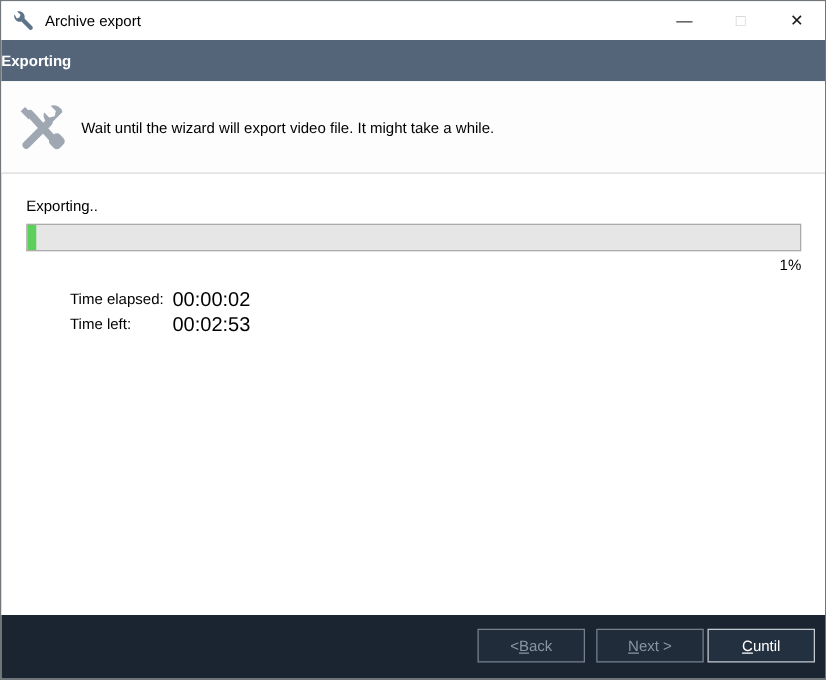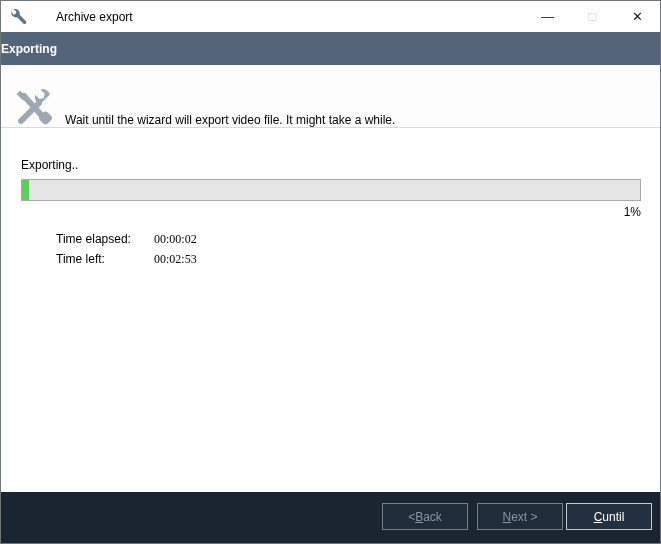--- a/index.html
+++ b/index.html
@@ -5,60 +5,60 @@
   * { margin:0; padding:0; box-sizing:border-box; }
   html,body { background:#f0f0f0; }
   .window {
     position:relative; width:661px; height:544px;
     border:1px solid #71767b; background:#ffffff;
     font-family:"Liberation Sans", sans-serif; overflow:hidden;
   }
   
   .titlebar {
     position:absolute; top:0; left:0; right:0; height:31px;
-    background:#ffffff; display:flex; align-items:center;gap:20px;
+    background:#ffffff; display:flex; align-items:center;
   }
   .title-icon { margin-left:9px; width:18px; height:18px; flex:0 0 auto; }
   .title-text { margin-left:8px; font-size:12px; color:#000; }
   .caption-buttons { margin-left:auto; display:flex; height:100%; }
   .caption-btn {
     width:45px; height:100%; display:flex; align-items:center; justify-content:center;
     font-size:13px; color:#1a1a1a; cursor:default;
   }
   .caption-btn.disabled { color:#cfcfcf; }
   
   .header {
     position:absolute; top:31px; left:0; right:0; height:33px;
     background:#546579; color:#ffffff; font-size:12px; font-weight:bold;
     display:flex; align-items:center; 
   }
   
   .infostrip {
-    position:absolute; top:64px; left:0; right:0; height:63px;
+    position:absolute; top:64px; left:0; right:0; height:74px;
     background:#fdfdfd; border-bottom:1px solid #d9d9d9;
-    display:flex; align-items:flex-end;
+    display:flex; align-items:center;
   }
   .tools-icon { margin-left:12px; width:40px; height:40px; flex:0 0 auto; }
   .info-text { margin-left:12px; font-size:12px; color:#000; }
   
   .progress-label {
     position:absolute; top:157px; left:20px; width:505px;
     font-size:12px; color:#000;
   }
   .progress {
     position:absolute; top:178px; left:20px; width:620px; height:22px;
     background:#e6e6e6; border:1px solid #ababab;
   }
   .progress-fill { height:100%; min-width:7px; background:#5bd05b; }
   .percent {
     position:absolute; top:204px; left:20px; width:620px;
     text-align:right; font-size:12px; color:#000;
   }
   .stat-label { position:absolute; left:25px; font-size:12px; color:#000;margin-left:30px; }
-  .stat-value { position:absolute; left:153px; font-size:12px; color:#000;font-family:Liberation Serif, serif; }
+  .stat-value { position:absolute; left:137px; font-size:16px; color:#000; }
   .row1 { top:231px; } .row2 { top:251px; }
   
   .footer {
     position:absolute; left:0; right:0; bottom:0; height:51px;
     background:#1b2431;
   }
   .btn {
     position:absolute; top:11px; width:86px; height:27px;
     display:flex; align-items:center; justify-content:center;
     font-size:12px; background:#202c3a; border:1px solid #75808d;

